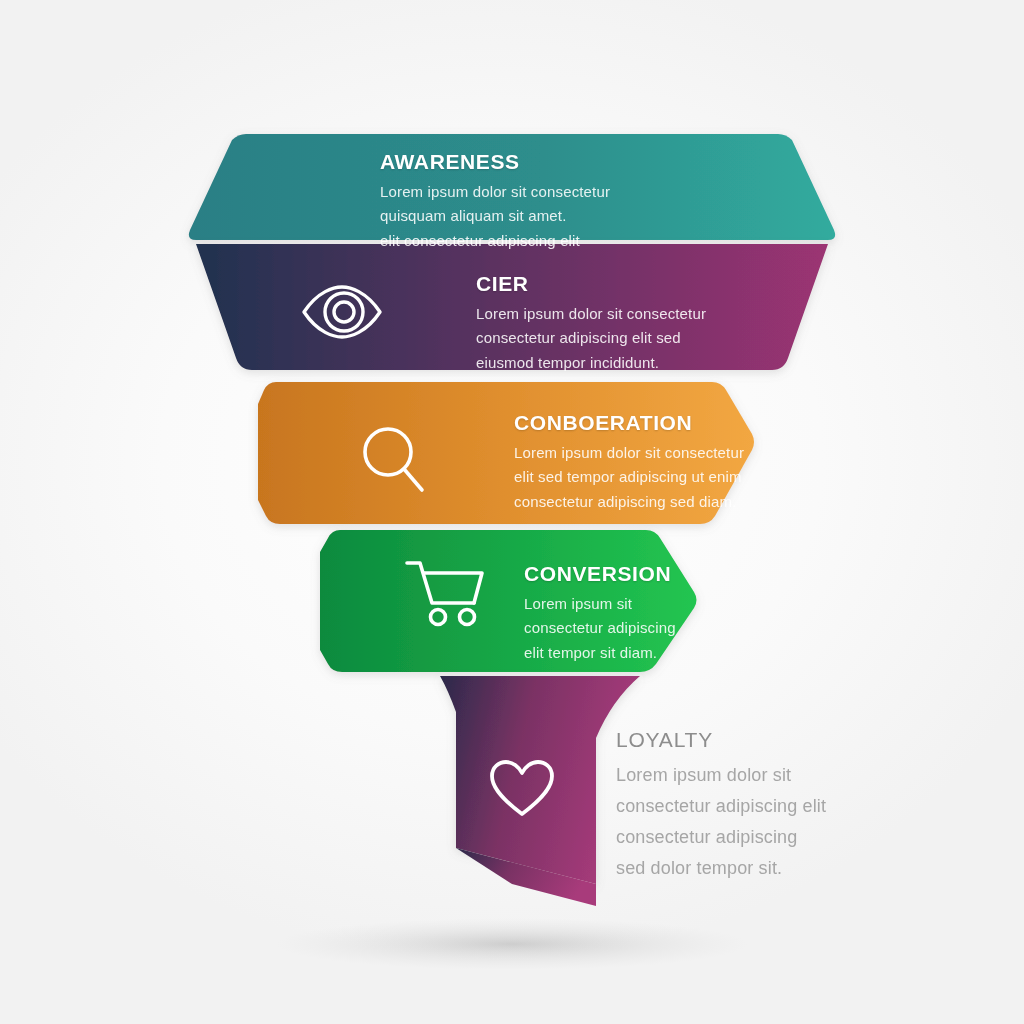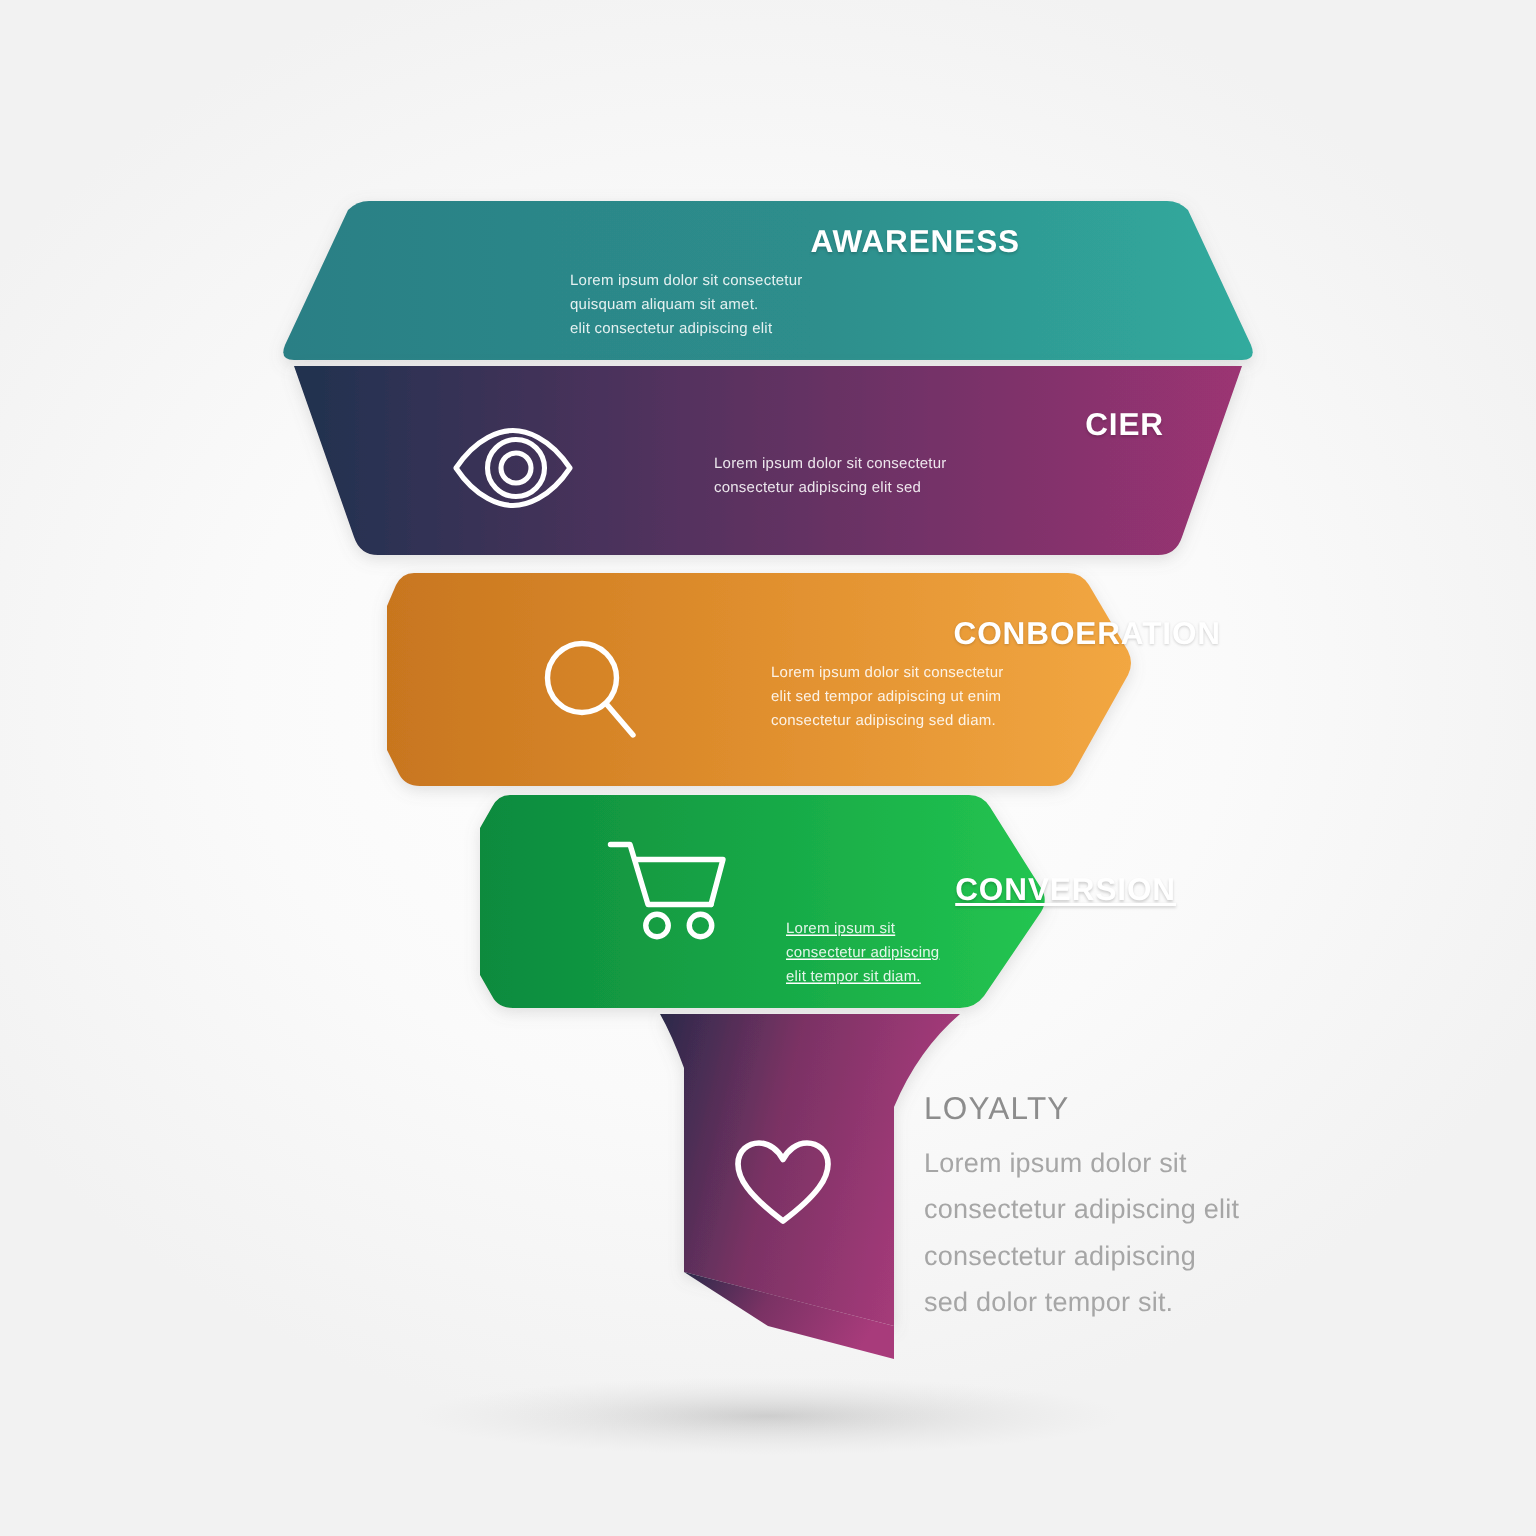--- a/index.html
+++ b/index.html
@@ -36,37 +36,36 @@
   .stage-text {
     position: absolute;
     color: #ffffff;
   }
   .stage-title {
     font-size: 21px;
     font-weight: bold;
     letter-spacing: 0.6px;
     margin: 0 0 6px 0;
     text-shadow: 0 1px 2px rgba(0,0,0,0.18);
-    text-align: right;
   }
   .stage-body {
-    font-size: 10px;
+    font-size: 15px;
     line-height: 1.62;
     margin: 0;
     color: rgba(255,255,255,0.88);
     font-weight: 500;
     letter-spacing: 0.15px;
   }
   .stage-body div { white-space: nowrap; }
 
   
   #stage-awareness  { left: 380px; top: 150px;  width: 300px; }
   #stage-interest   { left: 448px; top: 272px;  width: 300px; margin-left: 28px; }
   #stage-consider   { left: 514px; top: 411px;  width: 300px; }
-  #stage-conversion { left: 524px; top: 582px;  width: 260px; text-decoration: underline; }
+  #stage-conversion { left: 524px; top: 562px;  width: 260px; }
 
   
   #stage-loyalty {
     position: absolute;
     left: 616px;
     top: 728px;
     width: 260px;
   }
   #stage-loyalty .loyalty-title {
     font-size: 21px;
@@ -233,20 +232,21 @@
       <div>quisquam aliquam sit amet.</div>
       <div>elit consectetur adipiscing elit</div>
     </div>
   </div>
 
   <div class="stage-text" id="stage-interest">
     <div class="stage-title">CIER</div>
     <div class="stage-body">
       <div>Lorem ipsum dolor sit consectetur</div>
       <div>consectetur adipiscing elit sed</div>
+      <div>eiusmod tempor incididunt.</div>
     </div>
   </div>
 
   <div class="stage-text" id="stage-consider">
     <div class="stage-title">CONBOERATION</div>
     <div class="stage-body">
       <div>Lorem ipsum dolor sit consectetur</div>
       <div>elit sed tempor adipiscing ut enim</div>
       <div>consectetur adipiscing sed diam.</div>
     </div>

